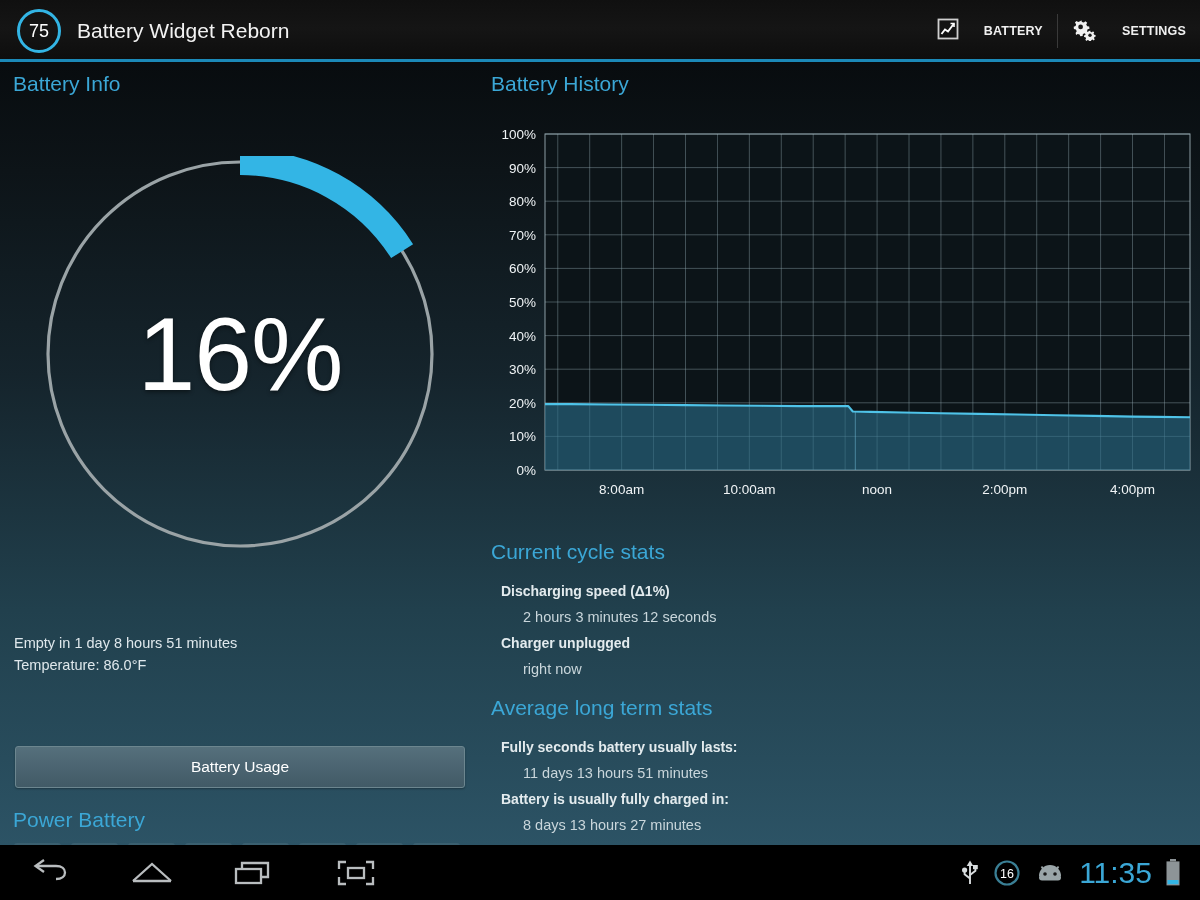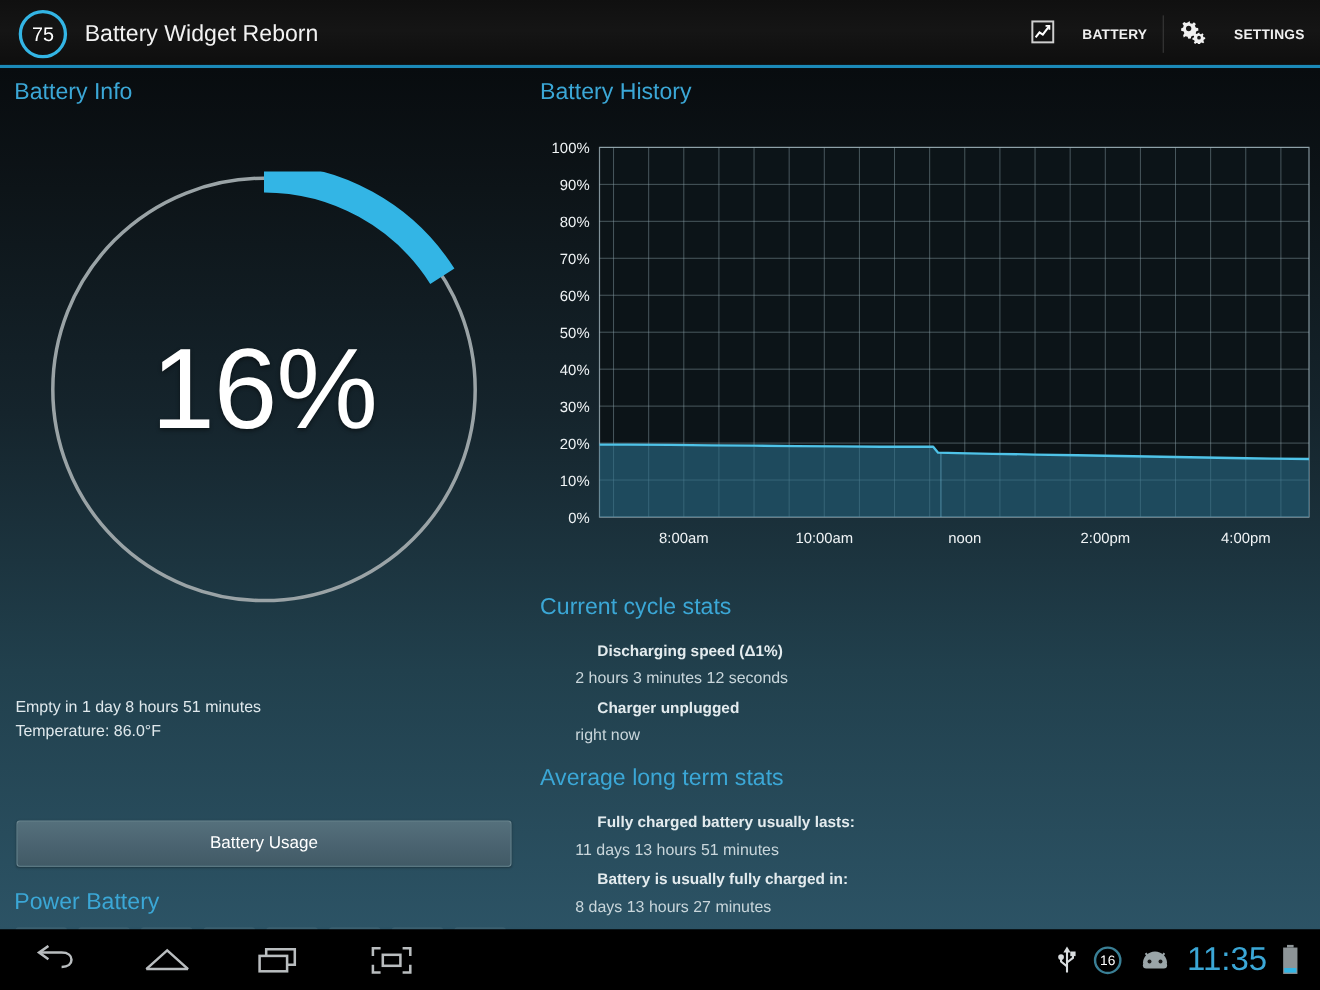--- a/index.html
+++ b/index.html
@@ -92,21 +92,21 @@
 
   
   #right-col { position:absolute; left:485px; top:0; width:715px; height:783px; }
   #battery-history-title { position:absolute; left:6px; top:10px; }
   #chart-wrap { position:absolute; left:0px; top:58px; width:715px; height:380px; }
 
   #cycle-title { position:absolute; left:6px; top:478px; }
   #cycle-stats { position:absolute; left:16px; top:516px; width:600px; }
   #avg-title { position:absolute; left:6px; top:634px; }
   #avg-stats { position:absolute; left:16px; top:672px; width:600px; }
-  .stat-key { font-size:14px; font-weight:bold; color:#e3ebee; line-height:26px;margin-left:42px; }
+  .stat-key { font-size:14px; font-weight:bold; color:#e3ebee; line-height:26px; }
   .stat-val { font-size:14.5px; color:#c9d6db; line-height:26px; padding-left:22px; }
 
   
   #sysbar {
     position:absolute; left:0; top:845px; width:1200px; height:55px;
     background:#000; display:flex; align-items:center;
   }
   #sysbar .navs { display:flex; align-items:center; margin-left:22px; gap:46px; }
   .nav-btn { width:56px; height:40px; display:flex; align-items:center; justify-content:center; cursor:pointer; }
   #sysbar .status { margin-left:auto; display:flex; align-items:center; gap:12px; padding-right:18px; }
@@ -269,21 +269,21 @@
       <div id="cycle-title" class="section-title">Current cycle stats</div>
       <div id="cycle-stats">
         <div class="stat-key">Discharging speed (Δ1%)</div>
         <div class="stat-val">2 hours 3 minutes 12 seconds</div>
         <div class="stat-key">Charger unplugged</div>
         <div class="stat-val">right now</div>
       </div>
 
       <div id="avg-title" class="section-title">Average long term stats</div>
       <div id="avg-stats">
-        <div class="stat-key">Fully charged battery usually lasts:</div>
+        <div class="stat-key">Fully seconds battery usually lasts:</div>
         <div class="stat-val">11 days 13 hours 51 minutes</div>
         <div class="stat-key">Battery is usually fully charged in:</div>
         <div class="stat-val">8 days 13 hours 27 minutes</div>
       </div>
     </div>
   </div>
 
   <div id="sysbar">
     <div class="navs">
       <div class="nav-btn">

